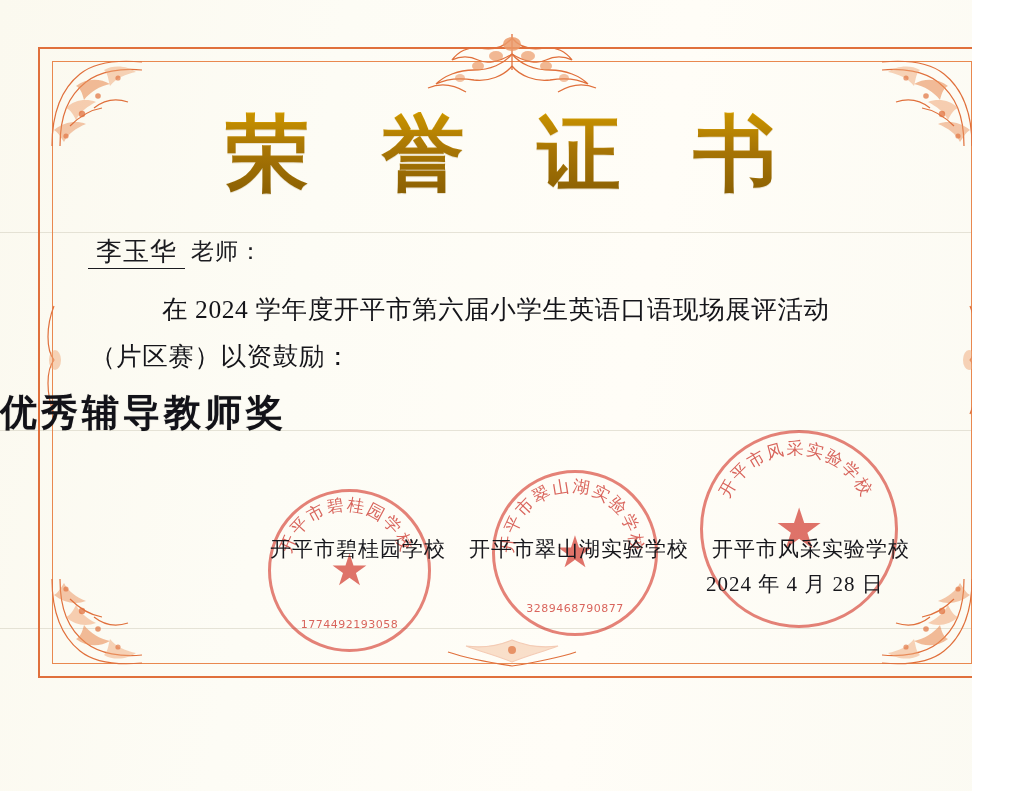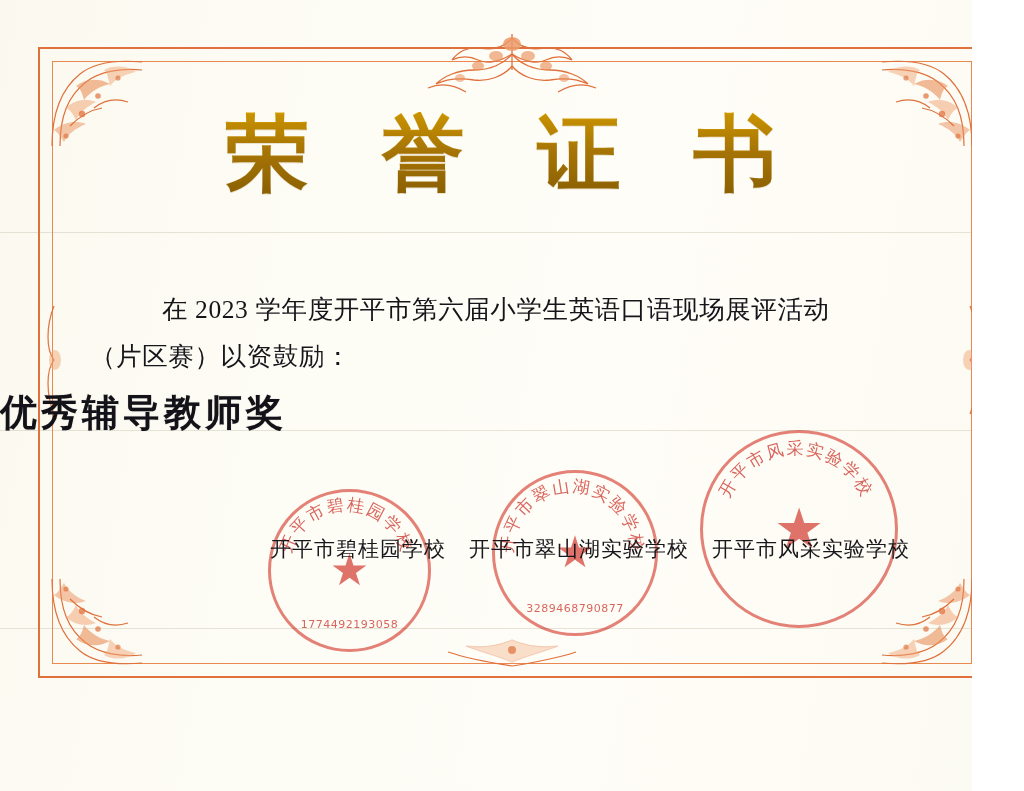--- a/index.html
+++ b/index.html
@@ -355,23 +355,27 @@
       <g stroke="#e0703c" stroke-width="1.2" fill="none">
         <path d="M74 4 C60 10 44 12 28 10 C44 16 60 20 74 26 C88 20 104 16 120 10 C104 12 88 10 74 4Z" fill="#f0a878" opacity="0.35" stroke="#e0703c"></path>
         <path d="M10 16 C28 22 48 26 74 30 C100 26 120 22 138 16"></path>
         <circle cx="74" cy="14" r="4" fill="#e0703c" stroke="none" opacity="0.7"></circle>
       </g>
     </svg>
   </div>
 
   <div class="title">荣 誉 证 书</div>
 
+  <div class="recipient-row">
+    <span class="recipient-name">李玉华</span>
+    <span class="recipient-suffix">老师：</span>
+  </div>
 
   <div class="body-text">
-    <span>在 2023 学年度开平市第六届小学生英语口语现场展评活动</span>
+    <span>在 2024 学年度开平市第六届小学生英语口语现场展评活动</span>
     <span class="plain2">（片区赛）以资鼓励：</span>
   </div>
 
   <div class="award">优秀辅导教师奖</div>
 
 
   <div class="seal" id="seal1">
     <div class="arc-text">
       <svg width="151" height="151" viewBox="0 0 151 151">
         <defs>
@@ -414,13 +418,14 @@
     </div>
     <div class="star">★</div>
   </div>
 
   <div class="signature-row">
     <span class="org">开平市碧桂园学校</span>
     <span class="org">开平市翠山湖实验学校</span>
     <span class="org">开平市风采实验学校</span>
   </div>
 
+  <div class="date">2024 年 4 月 28 日</div>
 </div>
 
 </body></html>

